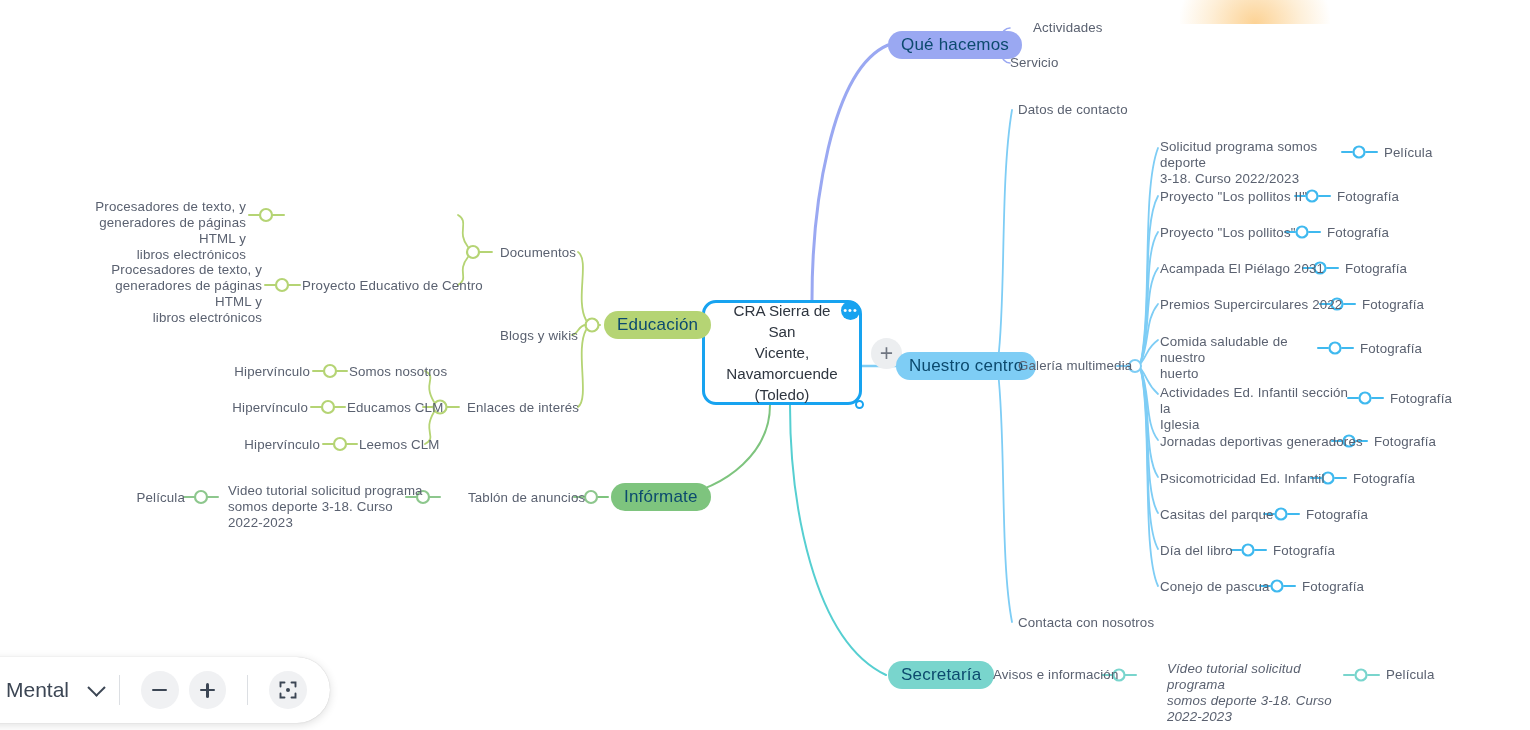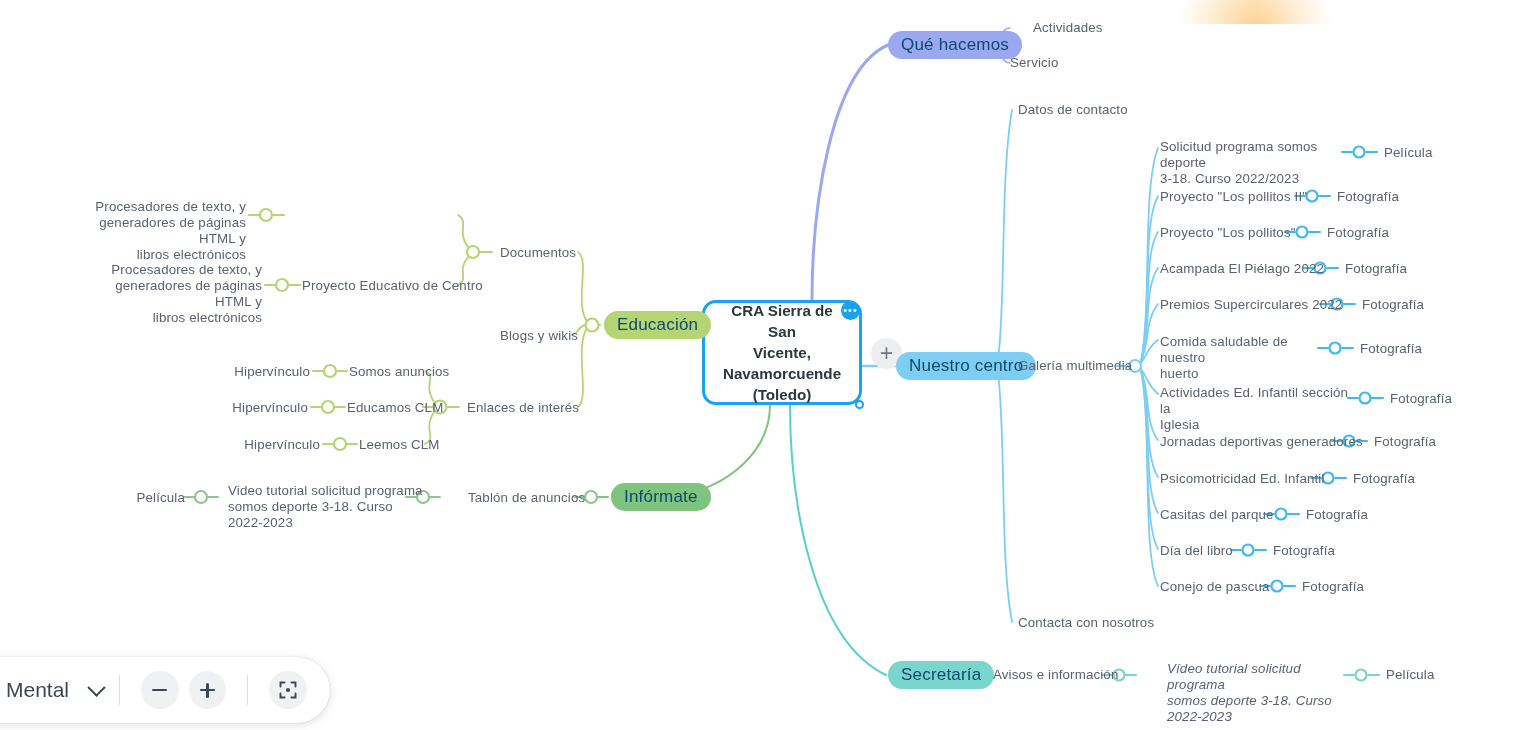--- a/index.html
+++ b/index.html
@@ -52,21 +52,21 @@
   #root-node {
     position: absolute;
     left: 702px; top: 300px;
     width: 160px; height: 105px;
     border: 3px solid #17a3f0;
     border-radius: 14px;
     background: #ffffff;
     display: flex; align-items: center; justify-content: center;
     text-align: center;
     color: #2f3640;
-    font-weight: bold;
+    font-weight: normal;
     font-size: 15.2px;
     line-height: 21px;
     padding: 0 24px;
     white-space: pre-line;
   }
   #root-badge {
     position: absolute;
     left: 841px; top: 301px;
     width: 19px; height: 19px;
     border-radius: 50%;
@@ -309,21 +309,21 @@
   <div class="lbl" style="left:1160px; top:139px; width:190px;">Solicitud programa somos deporte
 3-18. Curso 2022/2023</div>
   <div class="lbl" style="left:1384px; top:145px;">Película</div>
 
   <div class="lbl" style="left:1160px; top:189px;">Proyecto "Los pollitos II"</div>
   <div class="lbl" style="left:1337px; top:189px;">Fotografía</div>
 
   <div class="lbl" style="left:1160px; top:225px;">Proyecto "Los pollitos"</div>
   <div class="lbl" style="left:1327px; top:225px;">Fotografía</div>
 
-  <div class="lbl" style="left:1160px; top:261px;">Acampada El Piélago 2022</div>
+  <div class="lbl" style="left:1160px; top:261px;">Acampada El Piélago 2031</div>
   <div class="lbl" style="left:1345px; top:261px;">Fotografía</div>
 
   <div class="lbl" style="left:1160px; top:297px;">Premios Supercirculares 2022</div>
   <div class="lbl" style="left:1362px; top:297px;">Fotografía</div>
 
   <div class="lbl" style="left:1160px; top:334px; width:170px;">Comida saludable de nuestro
 huerto</div>
   <div class="lbl" style="left:1360px; top:341px;">Fotografía</div>
 
   <div class="lbl" style="left:1160px; top:385px; width:190px;">Actividades Ed. Infantil sección la
@@ -359,21 +359,21 @@
 
   <div class="lbl r" style="left:60px; top:199px; width:186px;">Procesadores de texto, y
 generadores de páginas HTML y
 libros electrónicos</div>
 
   <div class="lbl" style="left:302px; top:278px;">Proyecto Educativo de Centro</div>
   <div class="lbl r" style="left:76px; top:262px; width:186px;">Procesadores de texto, y
 generadores de páginas HTML y
 libros electrónicos</div>
 
-  <div class="lbl" style="left:349px; top:364px;">Somos anuncios</div>
+  <div class="lbl" style="left:349px; top:364px;">Somos nosotros</div>
   <div class="lbl r" style="left:200px; top:364px; width:110px;">Hipervínculo</div>
 
   <div class="lbl" style="left:347px; top:400px;">Educamos CLM</div>
   <div class="lbl r" style="left:198px; top:400px; width:110px;">Hipervínculo</div>
 
   <div class="lbl" style="left:359px; top:437px;">Leemos CLM</div>
   <div class="lbl r" style="left:210px; top:437px; width:110px;">Hipervínculo</div>
 
   <div class="pill" style="left:611px; top:483px; background:#7ec47e;">Infórmate</div>
   <div class="lbl" style="left:468px; top:490px;">Tablón de anuncios</div>

